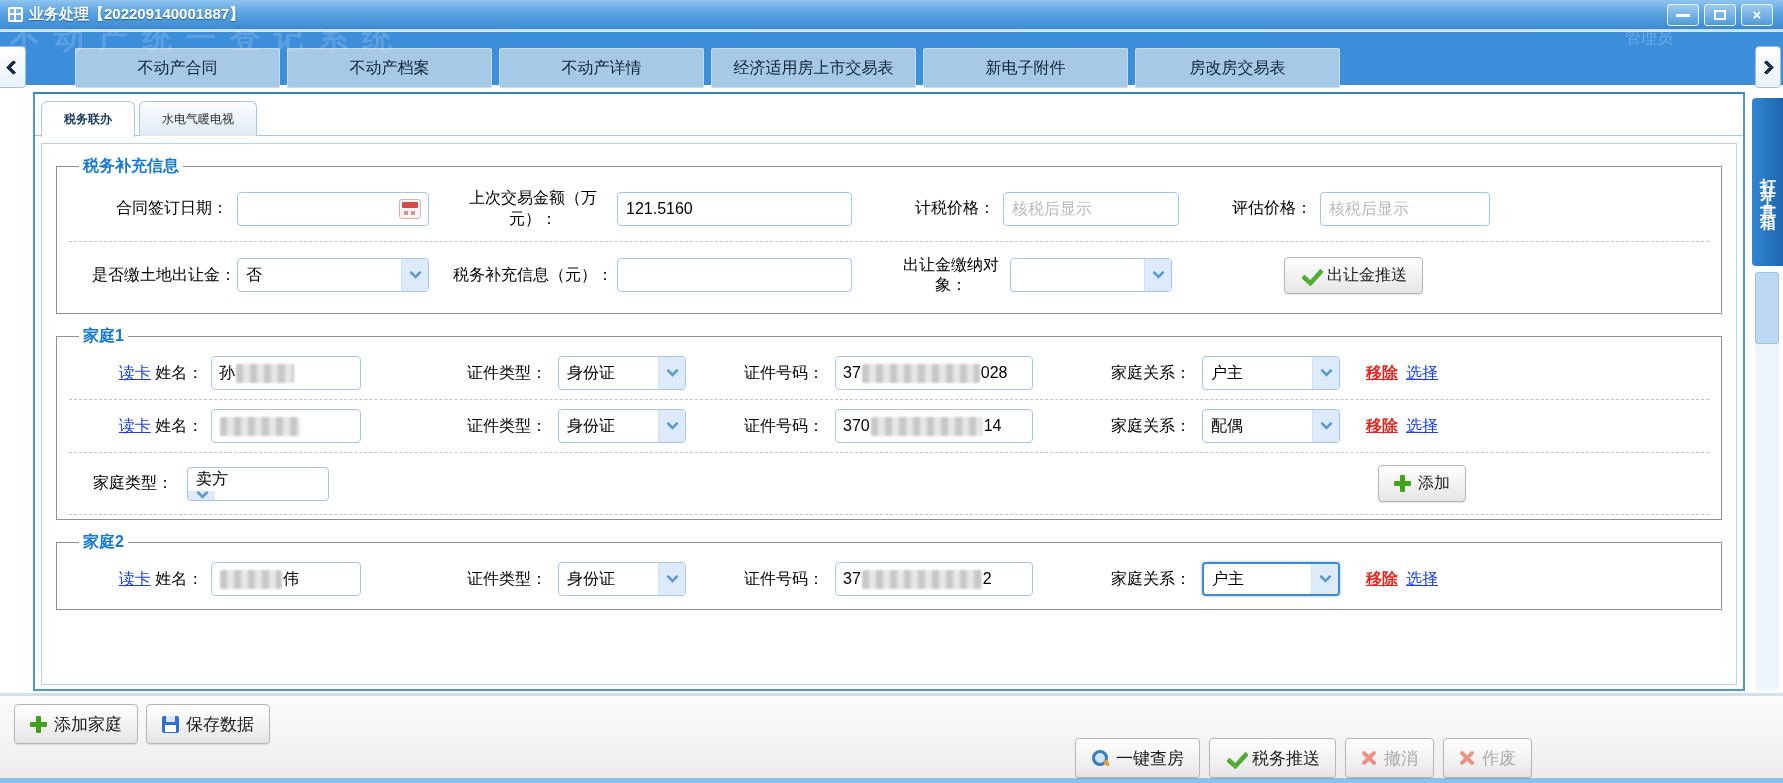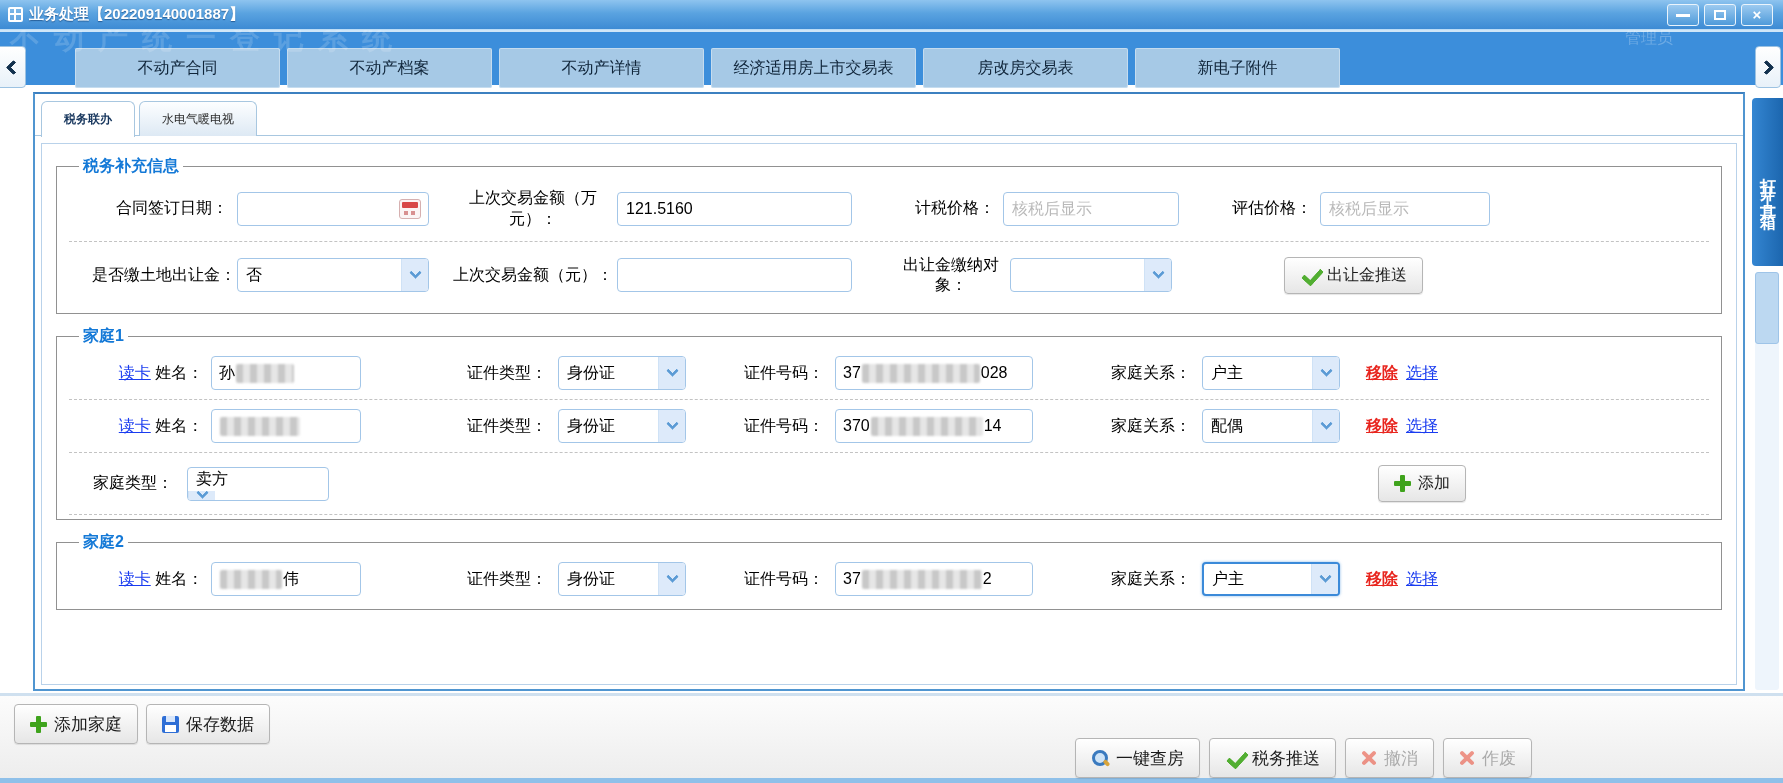--- a/index.html
+++ b/index.html
@@ -176,22 +176,22 @@
 
   <div class="tabbar">
     <div class="arrow-btn left">
         <span class="chev l"></span>
       </div>
     <div class="tabs">
       <div class="tab">不动产合同</div>
       <div class="tab">不动产档案</div>
       <div class="tab">不动产详情</div>
       <div class="tab">经济适用房上市交易表</div>
+      <div class="tab">新电子附件</div>
       <div class="tab">房改房交易表</div>
-      <div class="tab">新电子附件</div>
     </div>
     <div class="arrow-btn right">
         <span class="chev r"></span>
       </div>
   </div>
 
   <div class="panel">
     <div class="subtabs">
       <div class="subtab active">税务联办</div>
       <div class="subtab">水电气暖电视</div>
@@ -215,21 +215,21 @@
         </div>
         <div class="dash"></div>
         <div class="frow" style="padding:13px 0;">
           <div class="lbl" style="width:146px;margin-left:24px;">是否缴土地出让金：</div>
           <div class="sel" style="width:192px;">
             <span class="sel-val">否</span>
             <span class="sel-btn">
                 <span class="sel-arrow"></span>
               </span>
           </div>
-          <div class="lbl" style="width:168px;margin-left:20px;">上次交易金额（元）：</div>
+          <div class="lbl" style="width:168px;margin-left:20px;">税务补充信息（元）：</div>
           <input class="inp" style="width: 235px;" value="">
           <div class="lbl" style="width:118px;margin-left:40px;">出让金缴纳对象：</div>
           <div class="sel" style="width:162px;">
             <span class="sel-val"></span>
             <span class="sel-btn">
                 <span class="sel-arrow"></span>
               </span>
           </div>
           <button class="gbtn" style="margin-left:112px;">
             <span class="icon-check"></span>

